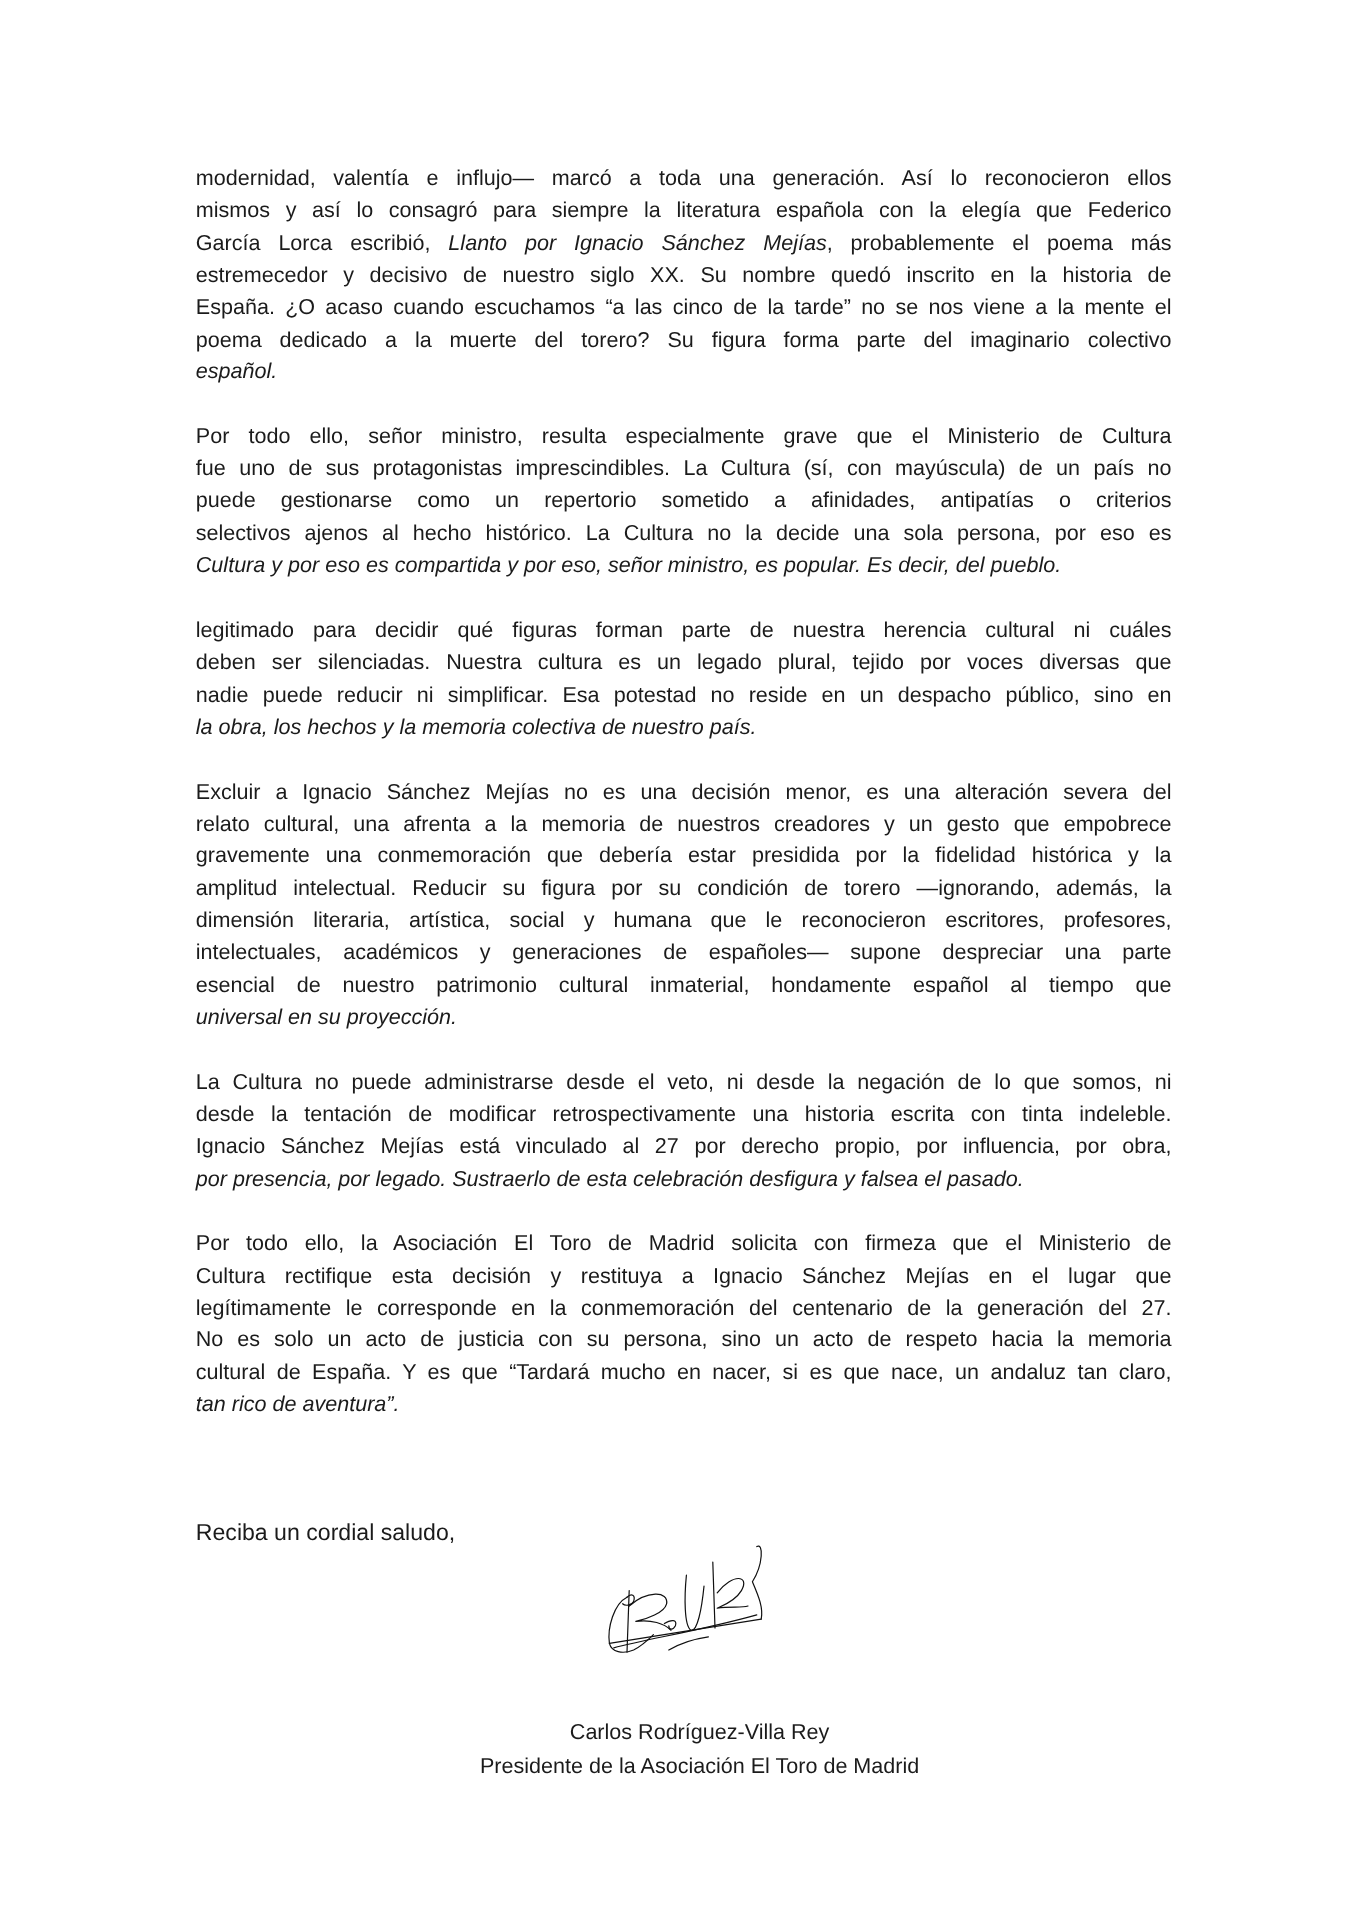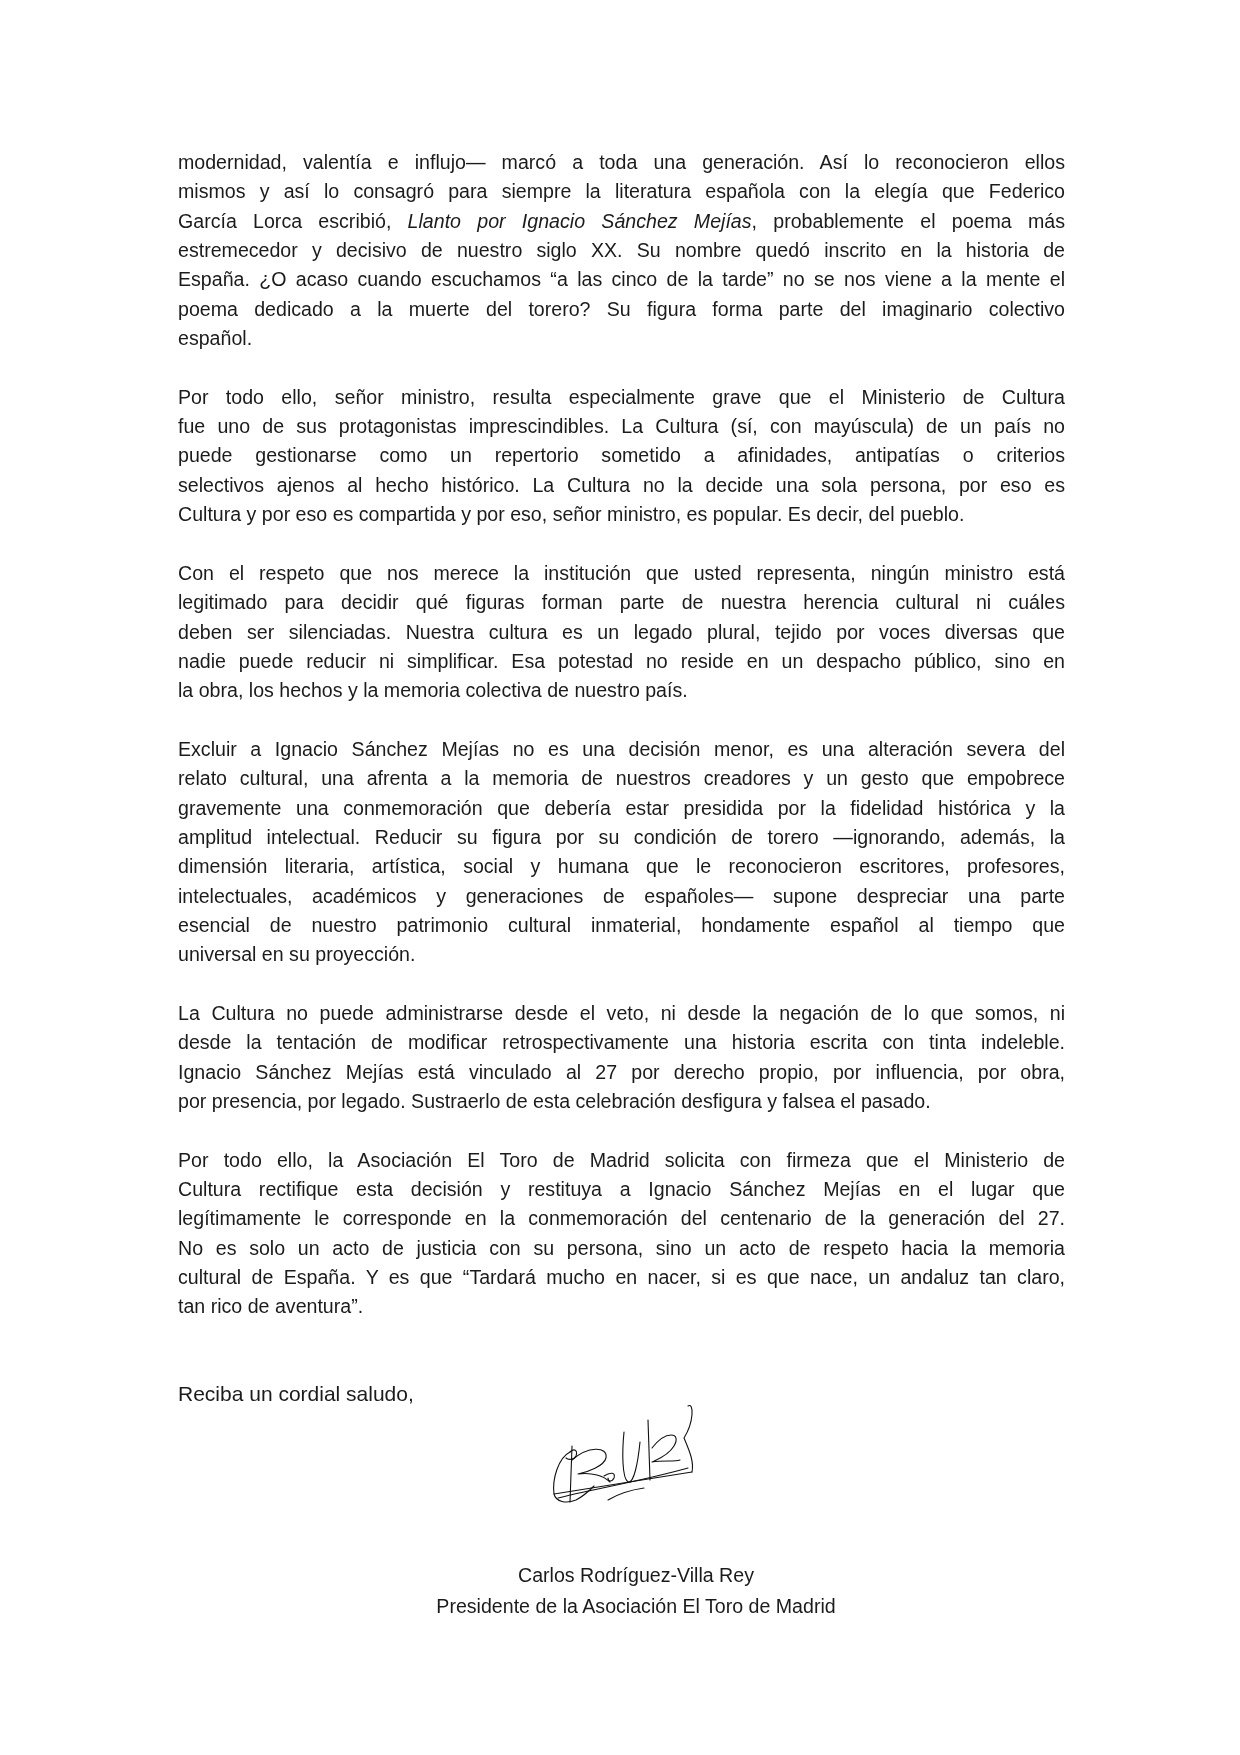--- a/index.html
+++ b/index.html
@@ -37,20 +37,21 @@
       display: block;
       height: 29.35px;
       white-space: nowrap;
       text-align: justify;
       text-align-last: justify;
       overflow: visible;
     }
     .line.last {
       text-align: right;
       text-align-last: left;
+      font-style: italic;
     }
     .line .ital { font-style: italic; }
     .closing {
       position: absolute;
       left: 178px;
       top: 1379px;
       font-size: 21px;
       line-height: 29.35px;
       margin: 0;
     }
@@ -89,21 +90,20 @@
         <span class="line last"><span>español.</span></span>
       </p>
       <p class="para">
         <span class="line"><span>Por todo ello, señor ministro, resulta especialmente grave que el Ministerio de Cultura</span></span>
         <span class="line"><span>fue uno de sus protagonistas imprescindibles. La Cultura (sí, con mayúscula) de un país no</span></span>
         <span class="line"><span>puede gestionarse como un repertorio sometido a afinidades, antipatías o criterios</span></span>
         <span class="line"><span>selectivos ajenos al hecho histórico. La Cultura no la decide una sola persona, por eso es</span></span>
         <span class="line last"><span>Cultura y por eso es compartida y por eso, señor ministro, es popular. Es decir, del pueblo.</span></span>
       </p>
       <p class="para">
-        <span class="line"><span>Con el respeto que nos merece la institución que usted representa, ningún ministro está</span></span>
         <span class="line"><span>legitimado para decidir qué figuras forman parte de nuestra herencia cultural ni cuáles</span></span>
         <span class="line"><span>deben ser silenciadas. Nuestra cultura es un legado plural, tejido por voces diversas que</span></span>
         <span class="line"><span>nadie puede reducir ni simplificar. Esa potestad no reside en un despacho público, sino en</span></span>
         <span class="line last"><span>la obra, los hechos y la memoria colectiva de nuestro país.</span></span>
       </p>
       <p class="para">
         <span class="line"><span>Excluir a Ignacio Sánchez Mejías no es una decisión menor, es una alteración severa del</span></span>
         <span class="line"><span>relato cultural, una afrenta a la memoria de nuestros creadores y un gesto que empobrece</span></span>
         <span class="line"><span>gravemente una conmemoración que debería estar presidida por la fidelidad histórica y la</span></span>
         <span class="line"><span>amplitud intelectual. Reducir su figura por su condición de torero —ignorando, además, la</span></span>

